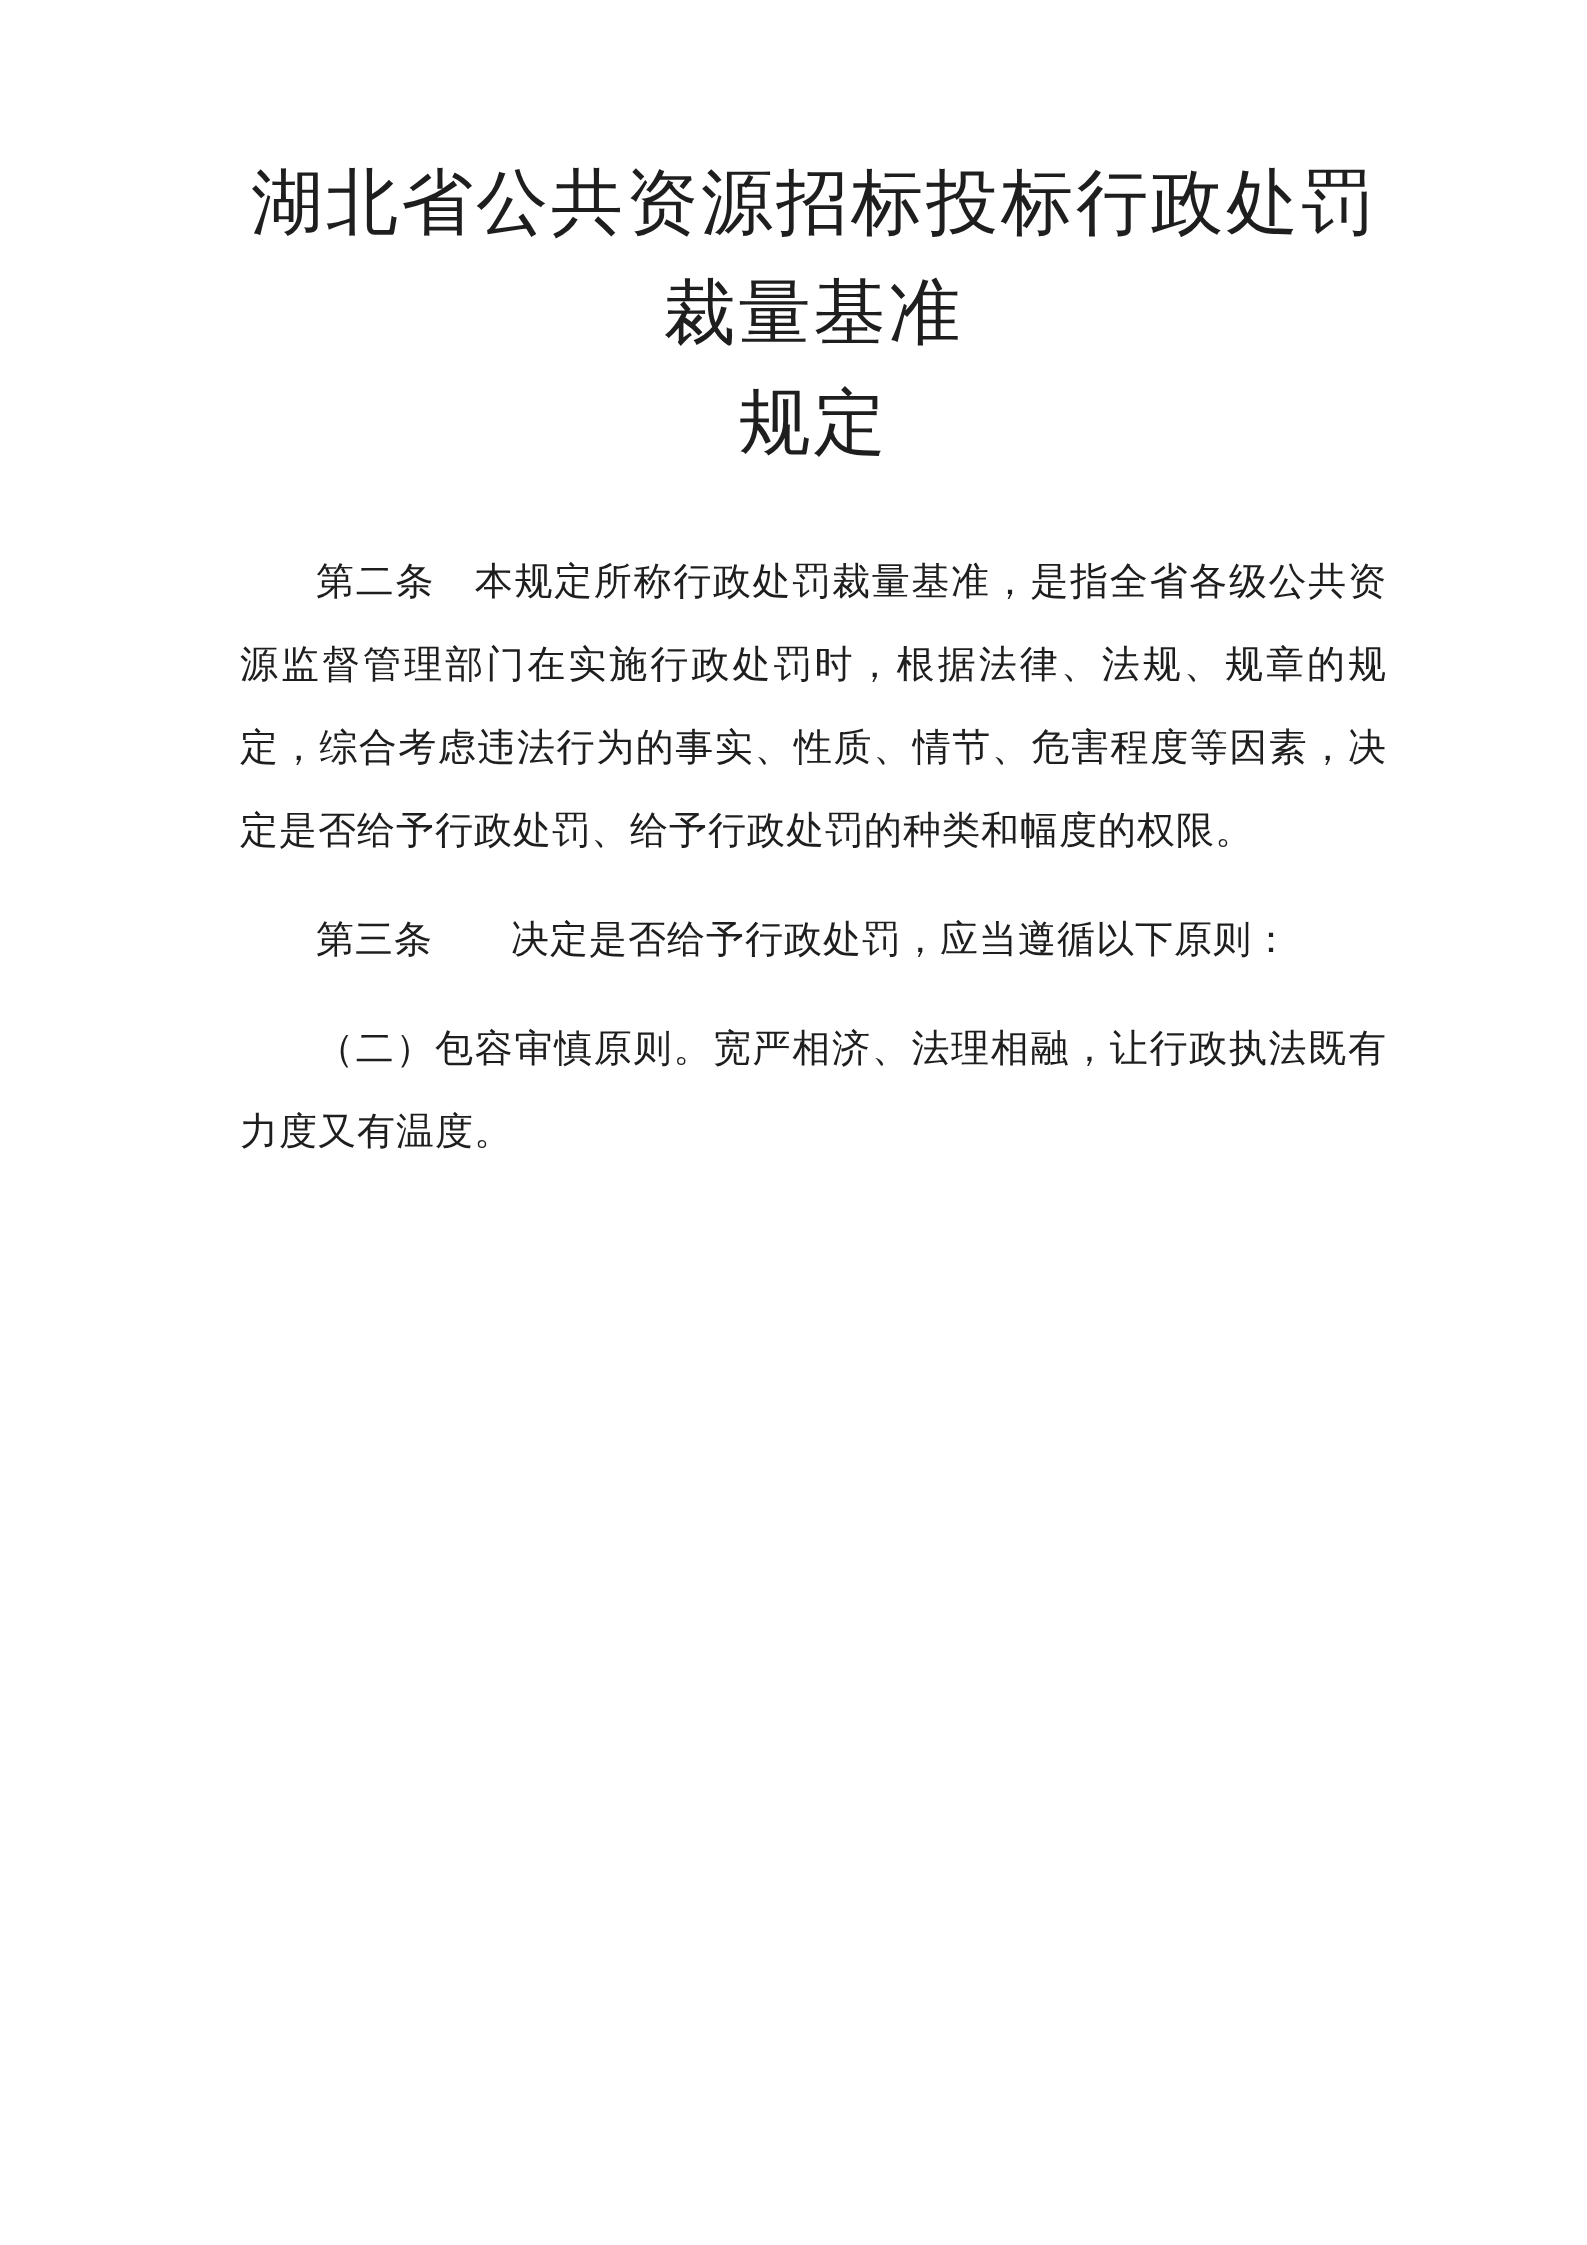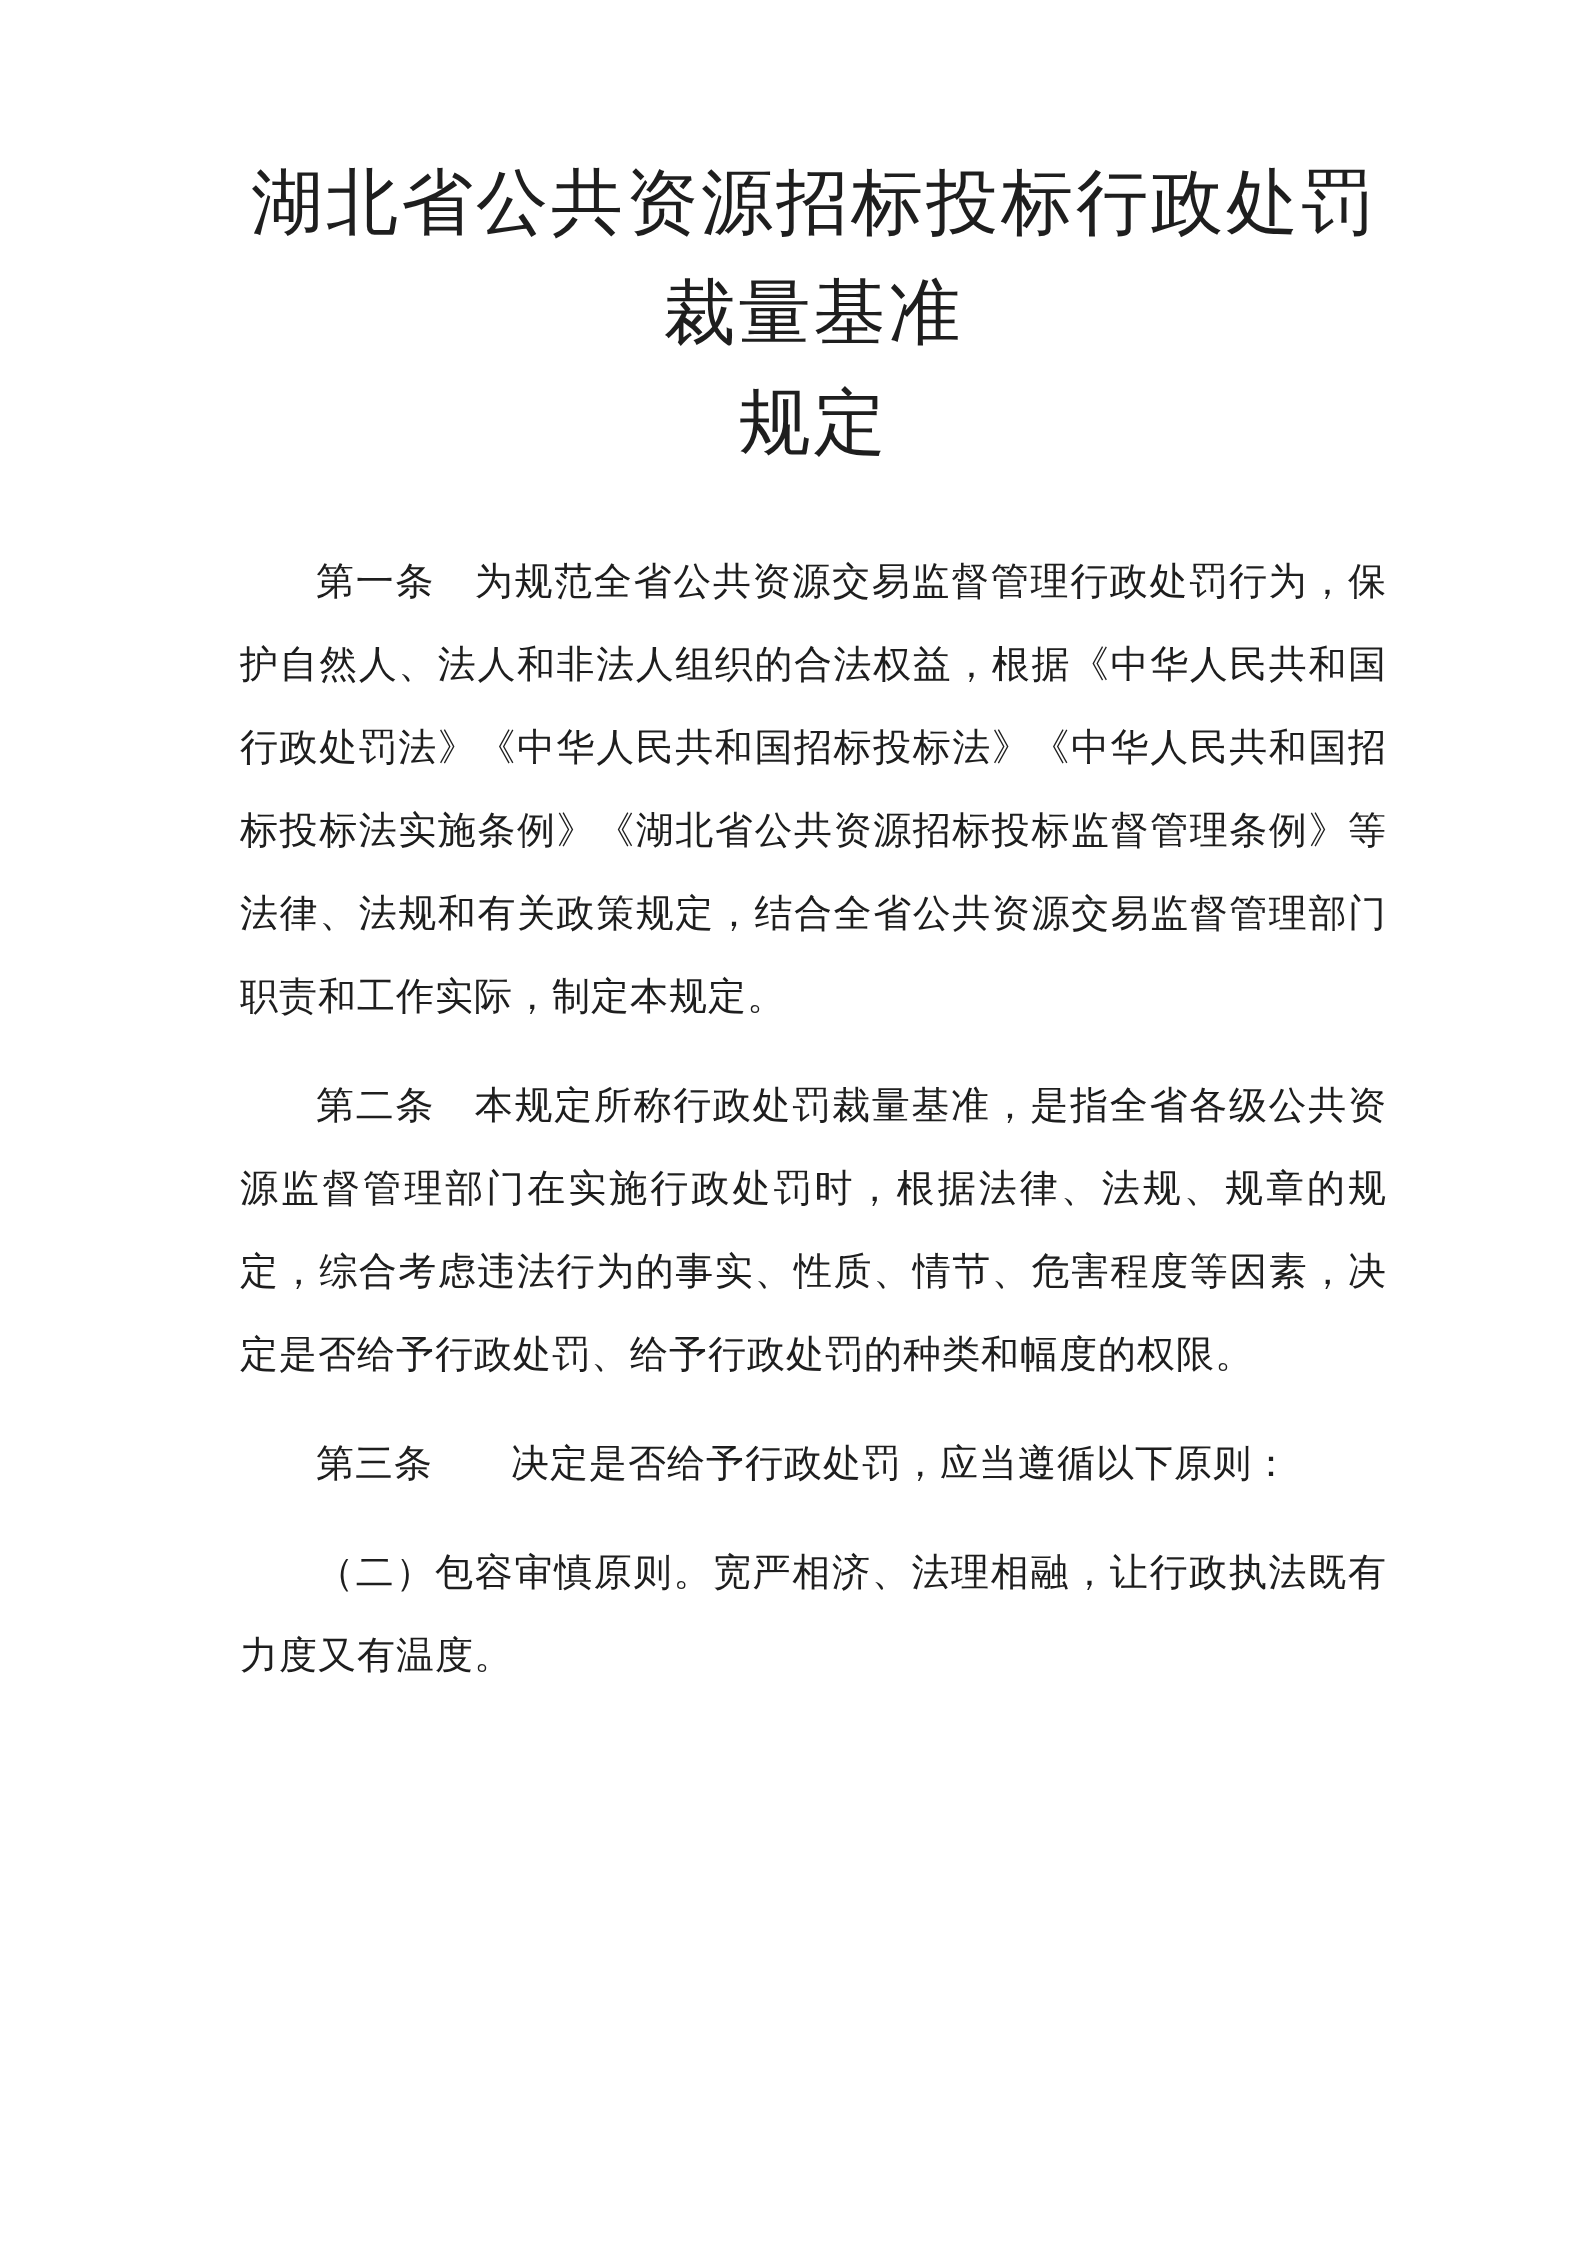--- a/index.html
+++ b/index.html
@@ -51,18 +51,17 @@
   }
 </style>
 </head>
 <body>
 
 <div class="page">
   <h1 class="doc-title"><span>湖北省公共资源招标投标行政处罚裁量基准</span><br><span>规定</span></h1>
 
 
   <div class="doc-body">
-    <p>第一条　为规范全省公共资源交易监督管理行政处罚行为，保护自然人、法人和非法人组织的合法权益，根据《中华人民共和国行政处罚法》《中华人民共和国招标投标法》《中华人民共和国招标投标法实施条例》《湖北省公共资源招标投标监督管理条例》等法律、法规和有关政策规定，结合全省公共资源交易监督管理部门职责和工作实际，制定本规定。</p>
     <p>第二条　本规定所称行政处罚裁量基准，是指全省各级公共资源监督管理部门在实施行政处罚时，根据法律、法规、规章的规定，综合考虑违法行为的事实、性质、情节、危害程度等因素，决定是否给予行政处罚、给予行政处罚的种类和幅度的权限。</p>
     <p>第三条　　决定是否给予行政处罚，应当遵循以下原则：</p>
     <p>（二）包容审慎原则。宽严相济、法理相融，让行政执法既有力度又有温度。</p>
   </div>
 </div>
 
 </body></html>

